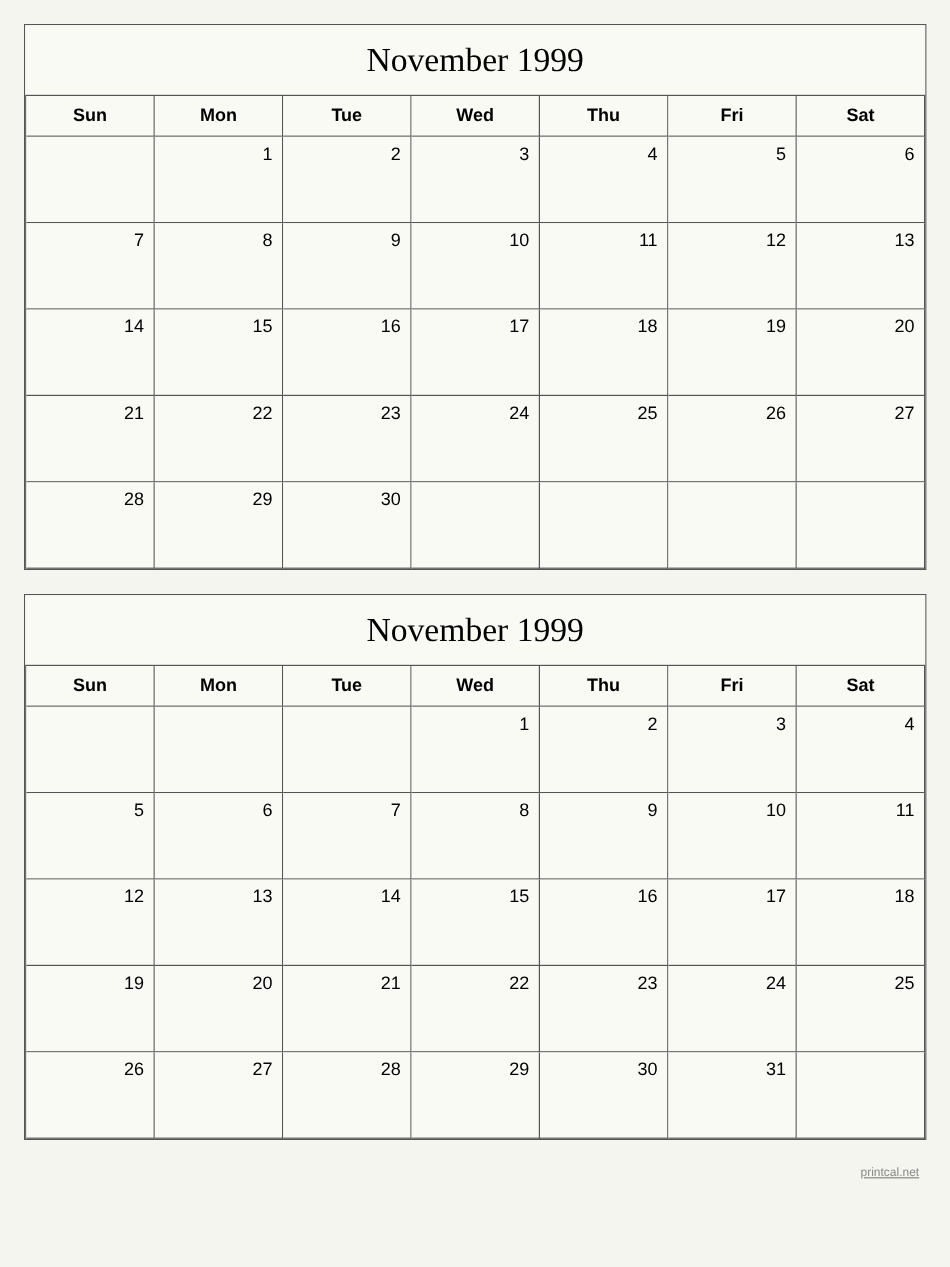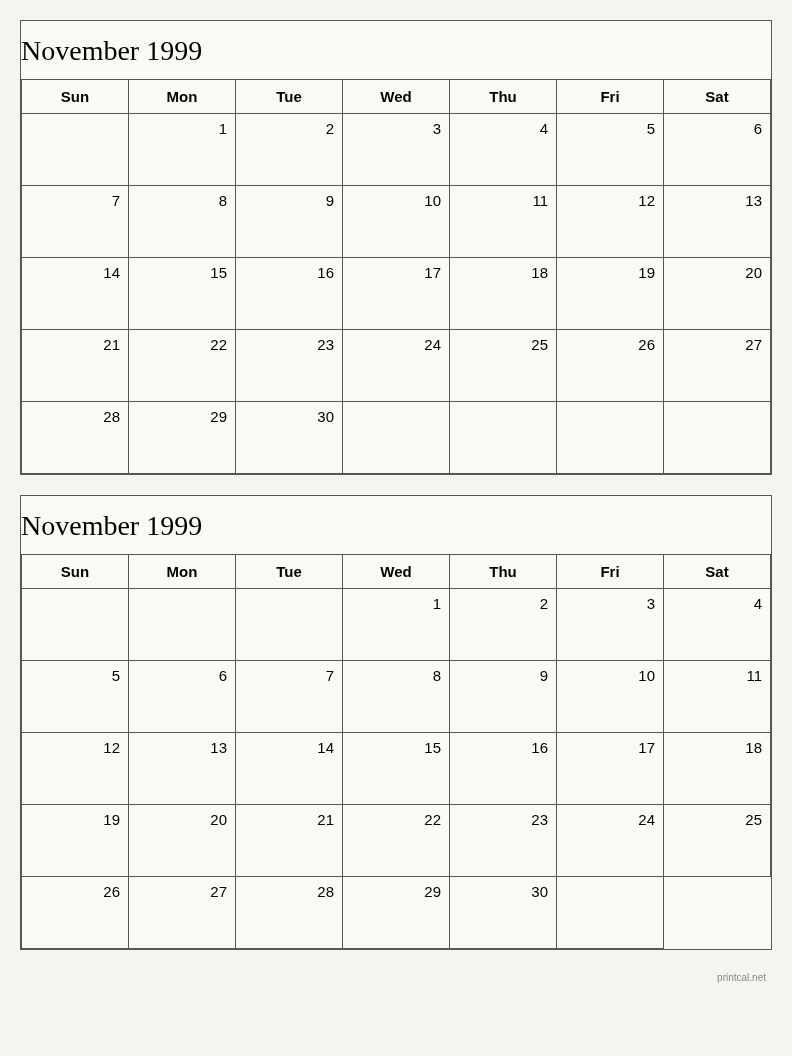--- a/index.html
+++ b/index.html
@@ -13,20 +13,21 @@
     .calendar-container {
       display: flex;
       flex-direction: column;
       gap: 20px;
     }
     .calendar {
       background: #fafaf5;
       border: 1.5px solid #555;
     }
     .calendar-title {
+      text-align: center;
       font-size: 28px;
       font-weight: normal;
       padding: 14px 0 12px 0;
       border-bottom: 1.5px solid #555;
       background: #fafaf5;
       font-family: Georgia, serif;
     }
     .calendar-grid {
       display: grid;
       grid-template-columns: repeat(7, 1fr);
@@ -53,20 +54,21 @@
       background: #fafaf5;
     }
     .day-cell.empty {
       background: #fafaf5;
     }
     .watermark {
       text-align: right;
       font-size: 10px;
       color: #888;
       padding: 2px 6px 2px 0;
+      text-decoration: underline;
     }
   </style>
 </head>
 <body>
 
 <div class="calendar-container">
 
   <div class="calendar">
     <div class="calendar-title">November 1999</div>
     <div class="calendar-grid">
@@ -163,19 +165,20 @@
       <div class="day-cell">22</div>
       <div class="day-cell">23</div>
       <div class="day-cell">24</div>
       <div class="day-cell">25</div>
 
       <div class="day-cell">26</div>
       <div class="day-cell">27</div>
       <div class="day-cell">28</div>
       <div class="day-cell">29</div>
       <div class="day-cell">30</div>
+      <div class="day-cell">31</div>
       <div class="day-cell empty"></div>
     </div>
   </div>
 
   <div class="watermark">printcal.net</div>
 
 </div>
 
 </body></html>

